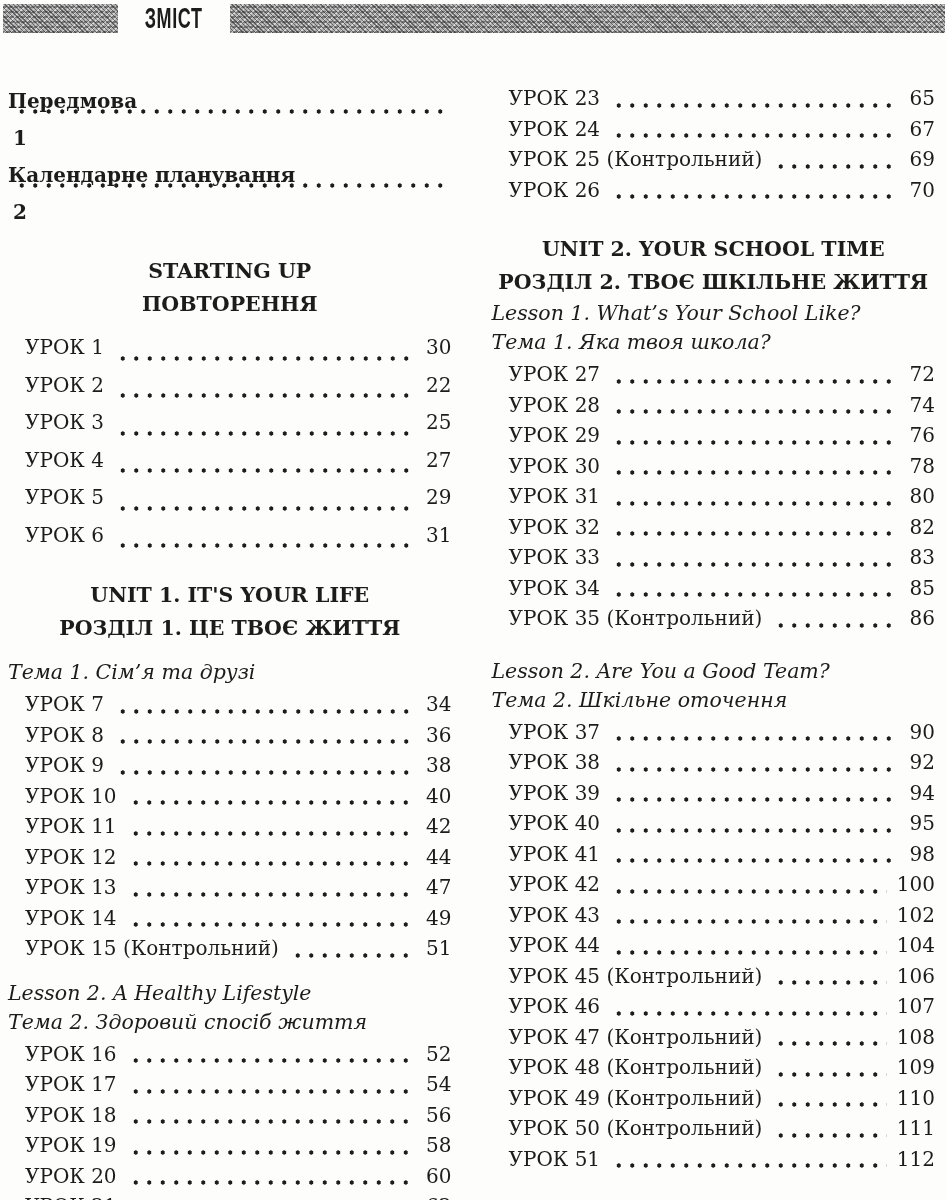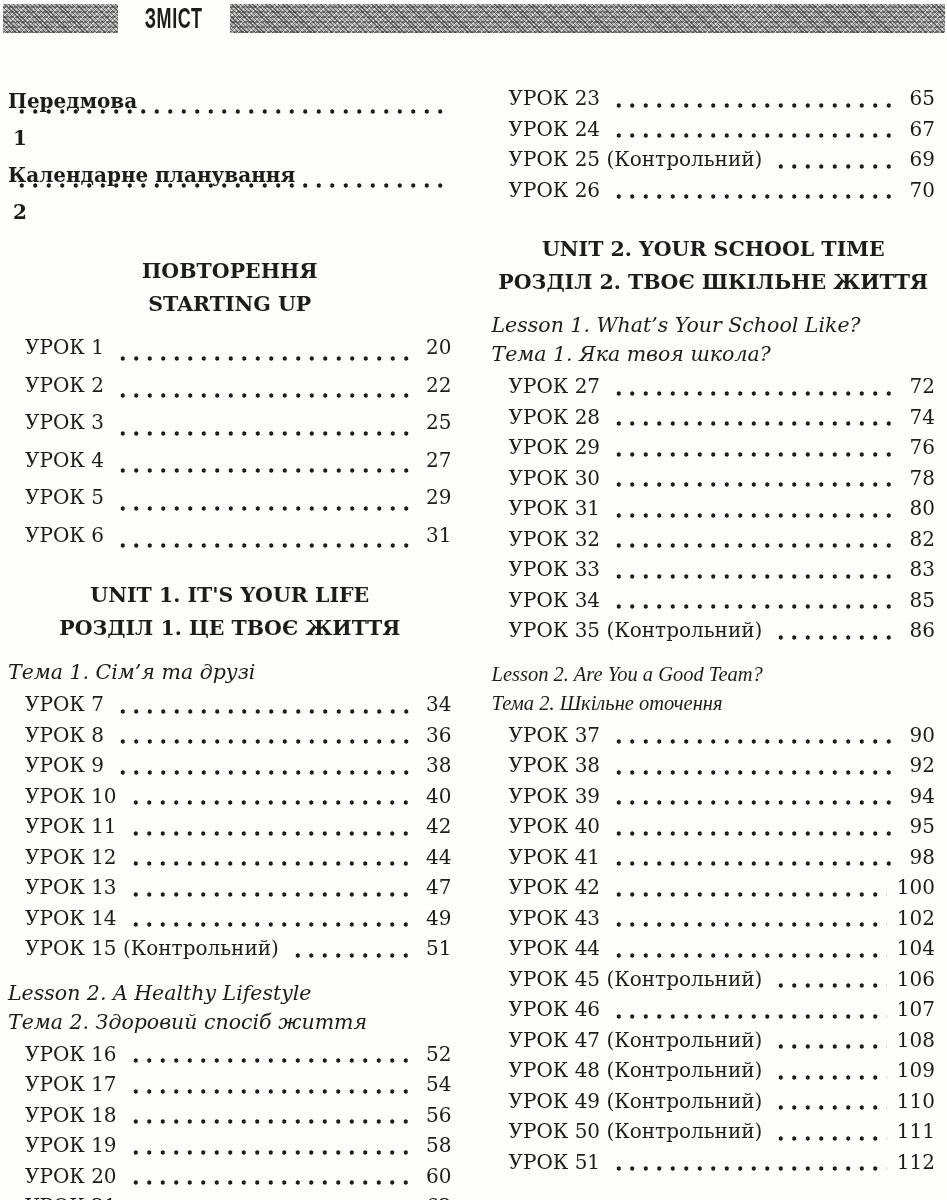--- a/index.html
+++ b/index.html
@@ -49,22 +49,22 @@
   .rows.wide .row { line-height:37.5px; }
   
   .sec-h { text-align:center; font-weight:bold; font-size:20.5px; line-height:33px; }
   .les-h { font-style:italic; font-size:20.5px; line-height:29px; }
   
   .front { margin-bottom:24px; }
   .sec-h.starting { margin-bottom:8px; }
   .sec-h.unit1 { margin-top:25px; margin-bottom:13px; }
   .les-h.u1l2 { margin-top:15px; }
   .rows.cont { margin-top:0; }
-  .sec-h.unit2 { margin-top:28px; margin-bottom:12px; }
-  .les-h.u2l2 { margin-top:14px;font-family:Liberation Serif, serif; }
+  .sec-h.unit2 { margin-top:28px; margin-bottom:0; }
+  .les-h.u2l2 { margin-top:23px; }
   .les-h + .rows { margin-top:2px; }
   .rows.wide { margin-bottom:0; }
 </style>
 </head>
 <body>
 
 <div class="band-header">
   <div class="band bleft"></div>
   <div class="title-box">
     <span class="tt">ЗМІСТ</span>
@@ -83,29 +83,29 @@
           <span class="pg">1</span>
         </div>
       <div class="row">
           <span class="lb">Календарне планування</span>
           <span class="dt"></span>
           <span class="pg">2</span>
         </div>
     </div>
 
     <div class="sec-h starting">
+      <div>STARTING UP</div>
       <div>ПОВТОРЕННЯ</div>
-      <div>STARTING UP</div>
     </div>
 
     <div class="rows wide">
       <div class="row">
           <span class="lb">УРОК 1</span>
           <span class="dt"></span>
-          <span class="pg">20</span>
+          <span class="pg">30</span>
         </div>
       <div class="row">
           <span class="lb">УРОК 2</span>
           <span class="dt"></span>
           <span class="pg">22</span>
         </div>
       <div class="row">
           <span class="lb">УРОК 3</span>
           <span class="dt"></span>
           <span class="pg">25</span>

